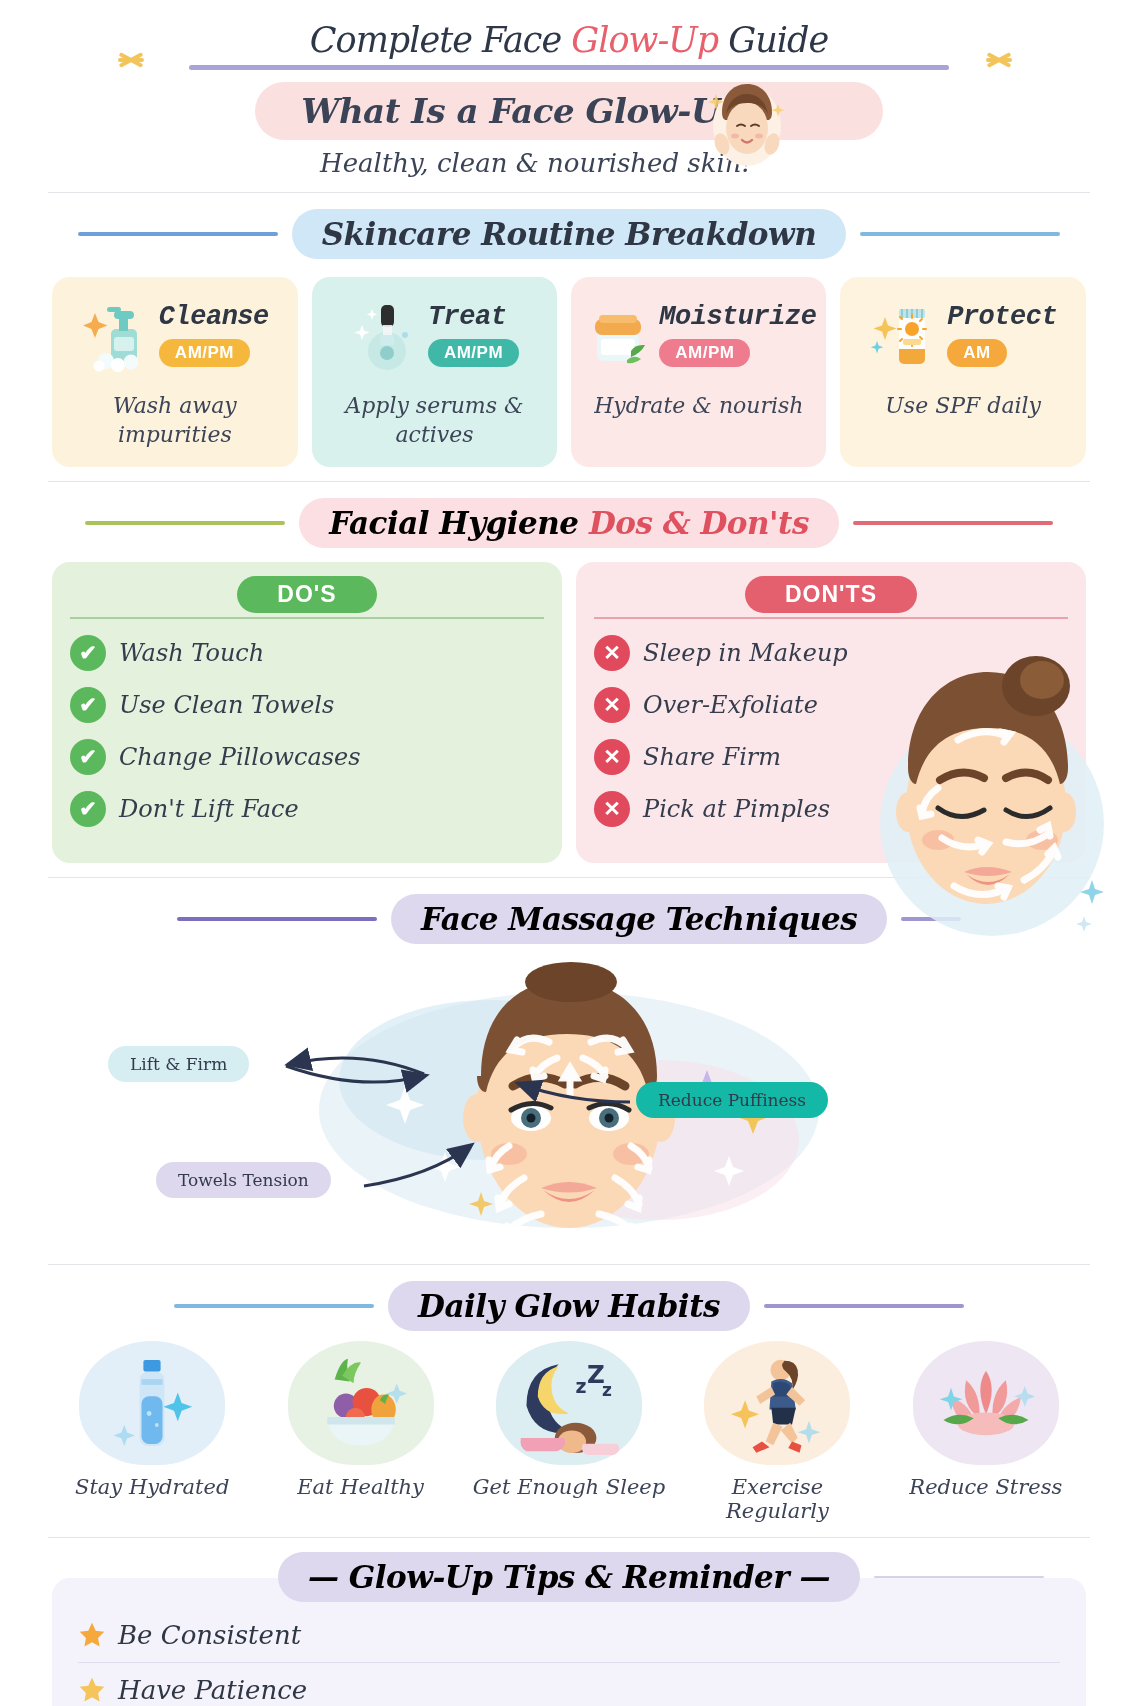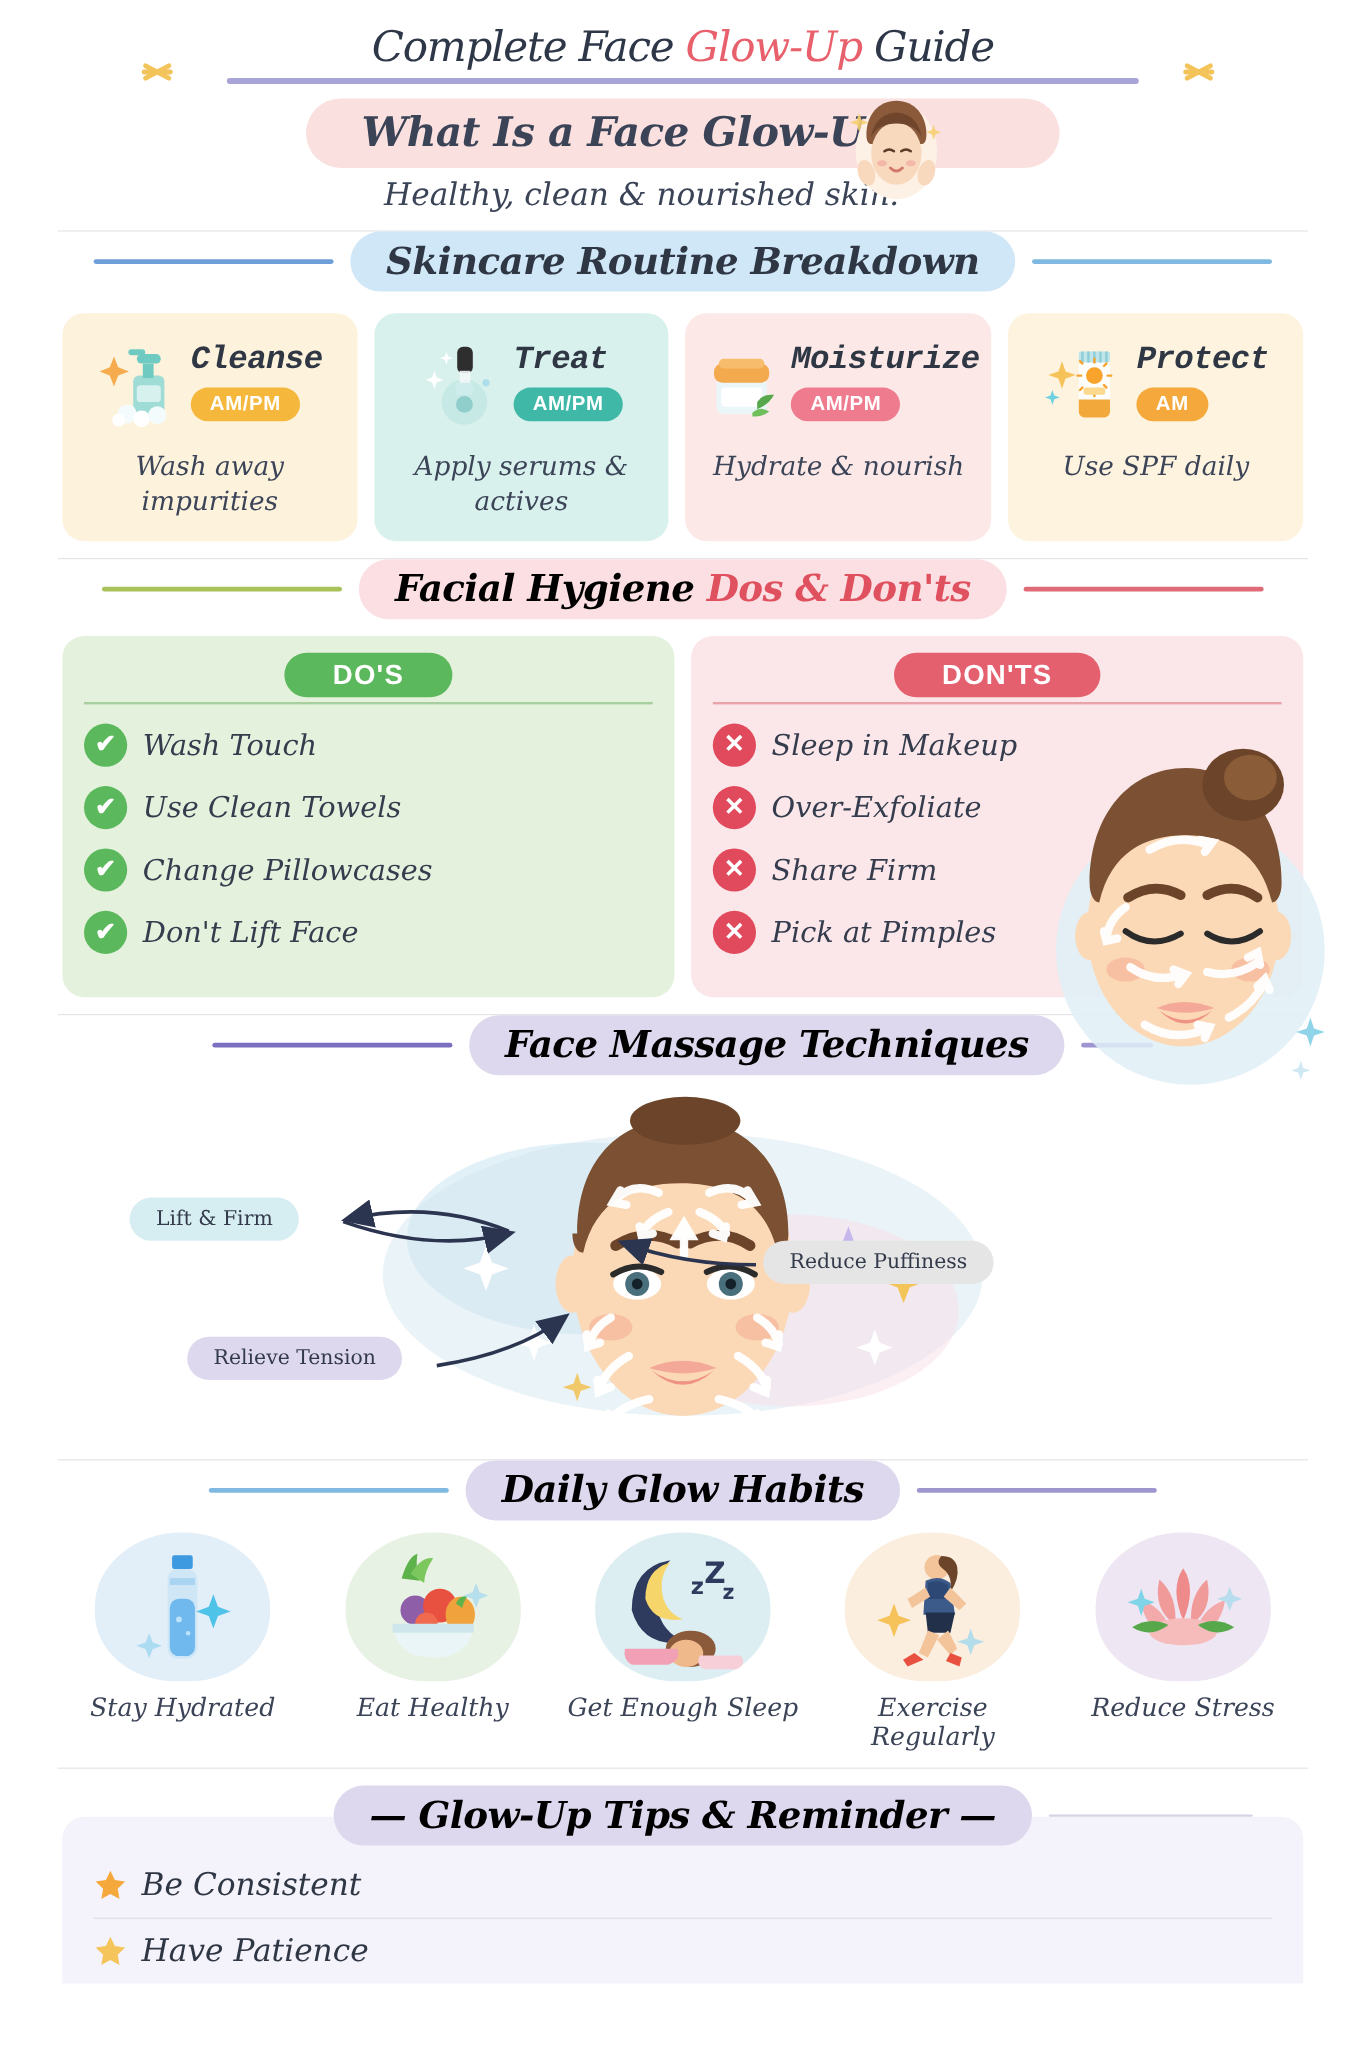--- a/index.html
+++ b/index.html
@@ -51,21 +51,21 @@
   }
   .hero-face {
     position: absolute; right: 352px; top: -8px;
     width: 78px; height: 96px;
   }
 
   
   .hr { height: 1px; background: #e4e4e8; margin: 14px 48px 0; }
 
   
-  .sec-head { display: flex; align-items: center; justify-content: center; gap: 0; }
+  .sec-head { display: flex; align-items: center; justify-content: center; gap: 0; margin-top: 16px; }
   .sec-line { height: 4px; border-radius: 2px; flex: 0 0 200px; }
   .sec-pill {
     border-radius: 30px; padding: 7px 30px; margin: 0 14px;
     font-family: "DejaVu Serif", serif; font-style: italic; font-weight: 700;
     font-size: 31px; letter-spacing: -.5px; white-space: nowrap;
   }
 
   
   .cards { display: flex; gap: 14px; padding: 18px 52px 0; }
   .card { flex: 1; border-radius: 18px; padding: 14px 10px 18px; text-align: center; }
@@ -462,22 +462,22 @@
           <path d="M0,0 L9,4 L0,8 z" fill="#2c3550"></path>
         </marker>
       </defs>
       <path d="M286 116 Q 360 142 424 126" stroke="#2c3550" stroke-width="3" fill="none" marker-end="url(#ah)"></path>
       <path d="M424 124 Q 360 98 290 114" stroke="#2c3550" stroke-width="3" fill="none" marker-end="url(#ah)"></path>
       <path d="M630 152 Q 570 152 520 134" stroke="#2c3550" stroke-width="3" fill="none" marker-end="url(#ah)"></path>
       <path d="M364 236 Q 430 226 470 196" stroke="#2c3550" stroke-width="3" fill="none" marker-end="url(#ah)"></path>
     </svg>
 
     <div class="mlabel lift" style="background: rgb(214, 238, 242);">Lift &amp; Firm</div>
-    <div class="mlabel puff" style="background: #e5e5e5;">Reduce Puffiness</div>
-    <div class="mlabel tension" style="background: rgb(222, 216, 238);">Relieve Tension</div>
+    <div class="mlabel puff" style="background: #14b8a6;">Reduce Puffiness</div>
+    <div class="mlabel tension" style="background: rgb(222, 216, 238);">Towels Tension</div>
   </div>
 
   <div class="hr"></div>
 
   <div class="sec-head">
     <div class="sec-line" id="hb-l" style="background: rgb(127, 184, 224);"></div>
     <div class="sec-pill" id="hb-pill" style="background: rgb(222, 216, 238);">
       <span>Daily Glow Habits</span>
     </div>
     <div class="sec-line" id="hb-r" style="background: rgb(158, 150, 207);"></div>

